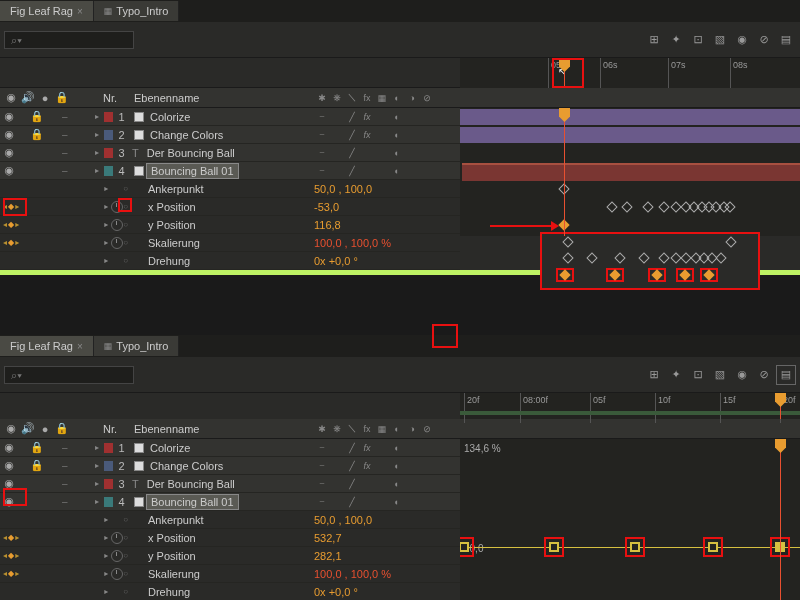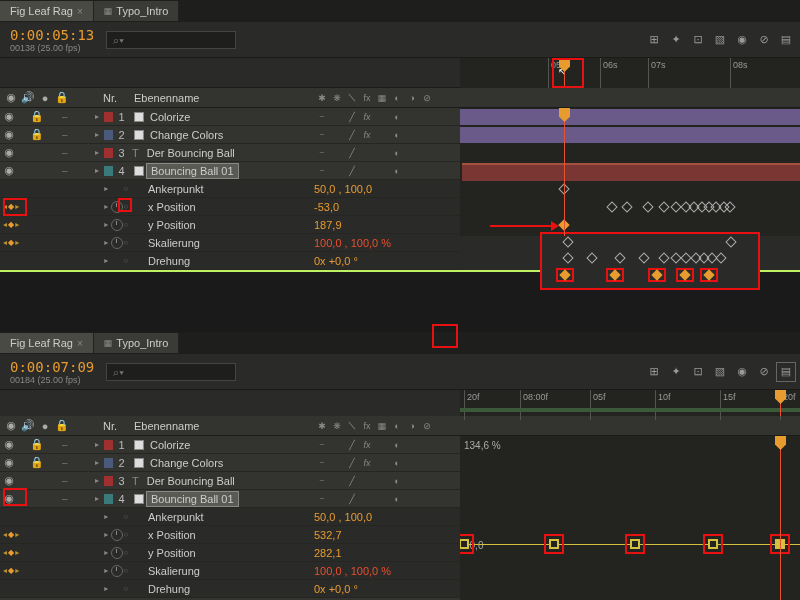--- a/index.html
+++ b/index.html
@@ -1,17 +1,17 @@
 <!DOCTYPE html>
 <html><head>
 <meta charset="utf-8">
 <style>
 *{margin:0;padding:0;box-sizing:border-box;font-family:Arial,sans-serif;font-size:11px;color:#ccc}
 body{background:#1a1a1a;width:800px;height:600px;overflow:hidden}
-.panel{background:#2a2a28;border-bottom:2px solid #bef264}
+.panel{background:#2a2a28;border-bottom:5px solid #bef264}
 .tabs{display:flex;background:#1e1e1c;height:22px;align-items:center}
 .tab{padding:4px 10px;background:#3a3a36;border-right:1px solid #222;cursor:pointer;display:flex;align-items:center;gap:4px}
 .tab.active{background:#4a4a44}
 .tab .x{color:#888;font-size:10px}
 .toolbar{display:flex;align-items:center;height:36px;padding:0 4px;gap:2px;background:#2a2a28;border-bottom:1px solid #1a1a1a}
 .tc{color:#e89c30;font-size:14px;font-family:monospace;padding:0 6px}
 .sub{color:#888;font-size:9px;padding-left:6px}
 .search{background:#1e1e1c;border:1px solid #444;width:130px;height:18px;padding:2px 6px;color:#aaa}
 .ibtn{width:20px;height:20px;display:flex;align-items:center;justify-content:center;color:#999;cursor:pointer}
 .header-row{display:flex;background:#333330;height:20px;align-items:center;border-bottom:1px solid #1a1a1a}
@@ -65,41 +65,37 @@
     <div class="tab active">
         <span>Fig Leaf Rag</span>
         <span class="x">×</span>
       </div>
     <div class="tab">
         <span style="color:#888;font-size:9px">▦</span>
         <span>Typo_Intro</span>
       </div>
   </div>
   <div class="toolbar">
-    <div style="width:100px">
-      <div class="tc">0:00:05:13</div>
-      <div class="sub">00138 (25.00 fps)</div>
-    </div>
     <input class="search" placeholder="⌕▾" style="">
     <div style="flex:1"></div>
     <div class="ibtn">⊞</div>
     <div class="ibtn">✦</div>
     <div class="ibtn">⊡</div>
     <div class="ibtn">▧</div>
     <div class="ibtn">◉</div>
     <div class="ibtn">⊘</div>
     <div class="ibtn">▤</div>
   </div>
 
   <div style="display:flex">
     <div style="width:460px;height:30px;background:#2a2a28;border-bottom:1px solid #1a1a1a"></div>
     <div class="ruler-track" style="height:30px">
       <div class="tick" style="left:88px">05s</div>
       <div class="tick" style="left:140px">06s</div>
-      <div class="tick" style="left:188px">07s</div>
+      <div class="tick" style="left:208px">07s</div>
       <div class="tick" style="left:270px">08s</div>
       <div class="playhead" style="left:104px"></div>
       <div class="hl" style="left:92px;top:0;width:32px;height:30px"></div>
       <div style="position:absolute;left:98px;top:8px;font-size:10px;color:#fff">↖</div>
     </div>
   </div>
 
   <div class="header-row">
     <div class="hdr" style="width:90px">
       <span class="eye">◉</span>
@@ -274,21 +270,21 @@
             </div>
     <div class="lc" style="width:40px;justify-content:flex-end">
               <span class="tri">▸</span>
               <span class="stopwatch"></span>
               <span style="color:#666;font-size:8px">○</span>
             </div>
     <div class="lc" style="width:180px;padding-left:14px">
               <span class="nm">y Position</span>
             </div>
     <div class="lc" style="width:150px">
-              <span class="val ">187,9</span>
+              <span class="val ">116,8</span>
             </div>
   </div>
           <div class="row prop">
     <div class="lc kf-nav" style="width:90px;justify-content:flex-start">
               <span>◂</span>
               <span style="color:#e89c30">◆</span>
               <span>▸</span>
             </div>
     <div class="lc" style="width:40px;justify-content:flex-end">
               <span class="tri">▸</span>
@@ -388,24 +384,20 @@
     <div class="tab active">
         <span>Fig Leaf Rag</span>
         <span class="x">×</span>
       </div>
     <div class="tab">
         <span style="color:#888;font-size:9px">▦</span>
         <span>Typo_Intro</span>
       </div>
   </div>
   <div class="toolbar">
-    <div style="width:100px">
-      <div class="tc">0:00:07:09</div>
-      <div class="sub">00184 (25.00 fps)</div>
-    </div>
     <input class="search" placeholder="⌕▾" style="">
     <div style="flex:1"></div>
     <div class="ibtn">⊞</div>
     <div class="ibtn">✦</div>
     <div class="ibtn">⊡</div>
     <div class="ibtn">▧</div>
     <div class="ibtn">◉</div>
     <div class="ibtn">⊘</div>
     <div class="ibtn" style="border:1px solid #666">▤</div>
     <div class="hl" style="position:absolute;right:342px;top:324px;width:26px;height:24px"></div>

